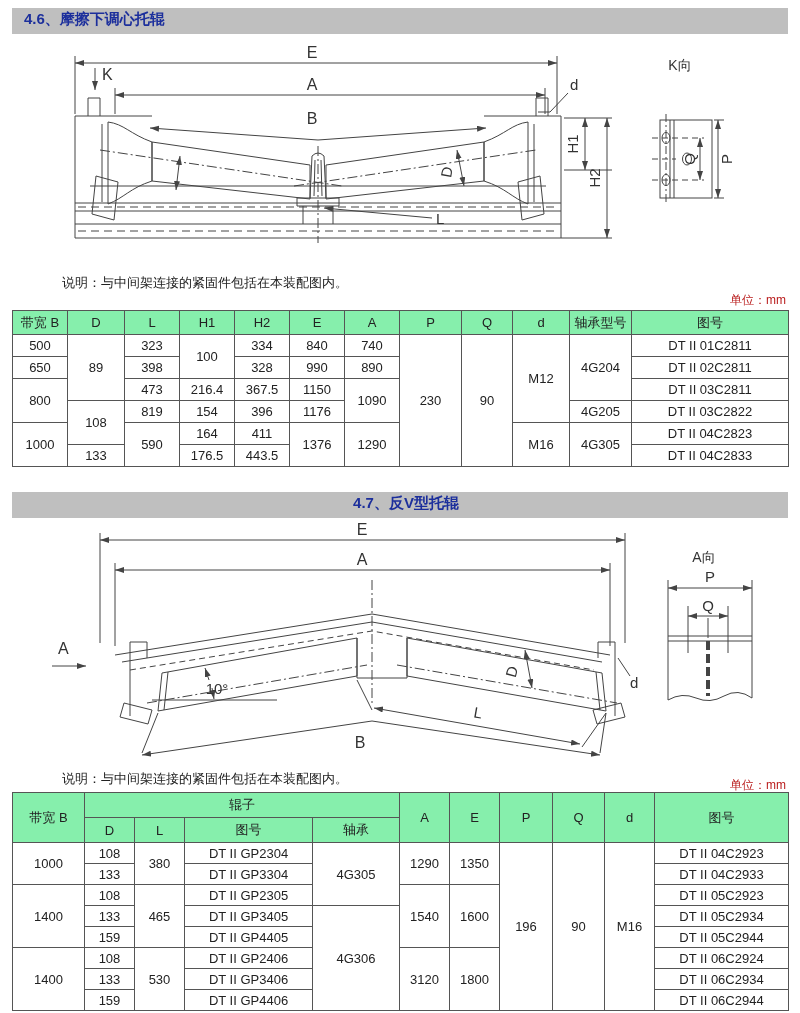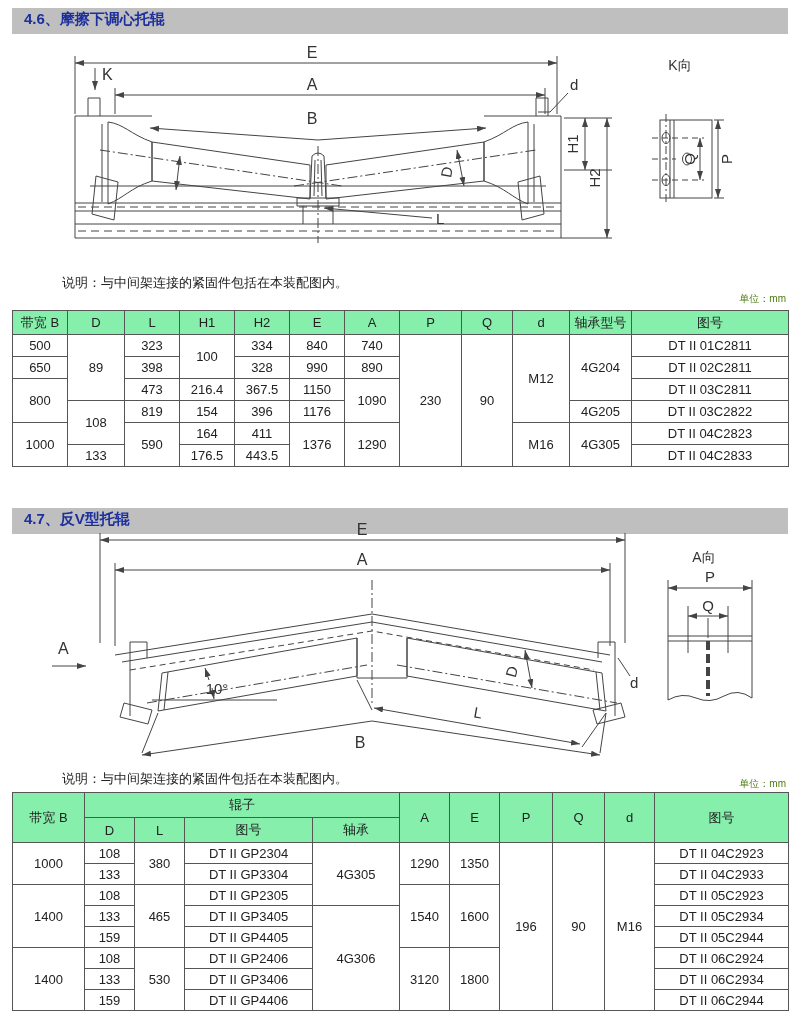--- a/index.html
+++ b/index.html
@@ -6,25 +6,25 @@
   body{
     width:800px;height:1013px;background:#ffffff;position:relative;
     font-family:"Liberation Sans","DejaVu Sans",sans-serif;color:#222;
     overflow:hidden;
   }
   .bar{
     position:absolute;left:12px;width:764px;height:26px;background:#bfbfbf;
     color:#1c2f9c;font-weight:bold;font-size:15px;line-height:22px;padding-left:12px;
   }
   #bar1{top:8px;}
-  #bar2{top:508px;}
+  #bar2{top:492px;text-align:center;}
   .note{position:absolute;left:14px;font-size:13px;color:#222;margin-left:48px;}
   #note1{top:274px;}
   #note2{top:770px;}
-  .unit{position:absolute;right:14px;font-size:10px;color:#4d7c0f;}
+  .unit{position:absolute;right:14px;font-size:12px;color:#b91c1c;}
   #unit1{top:292px;}
   #unit2{top:777px;}
   svg{position:absolute;}
   #svg1{left:12px;top:38px;}
   #svg2{left:12px;top:518px;}
   table{
     position:absolute;left:12px;width:776px;border-collapse:collapse;table-layout:fixed;
     font-size:13px;text-align:center;border:1.5px solid #444;
   }
   #table1{top:310px;}

